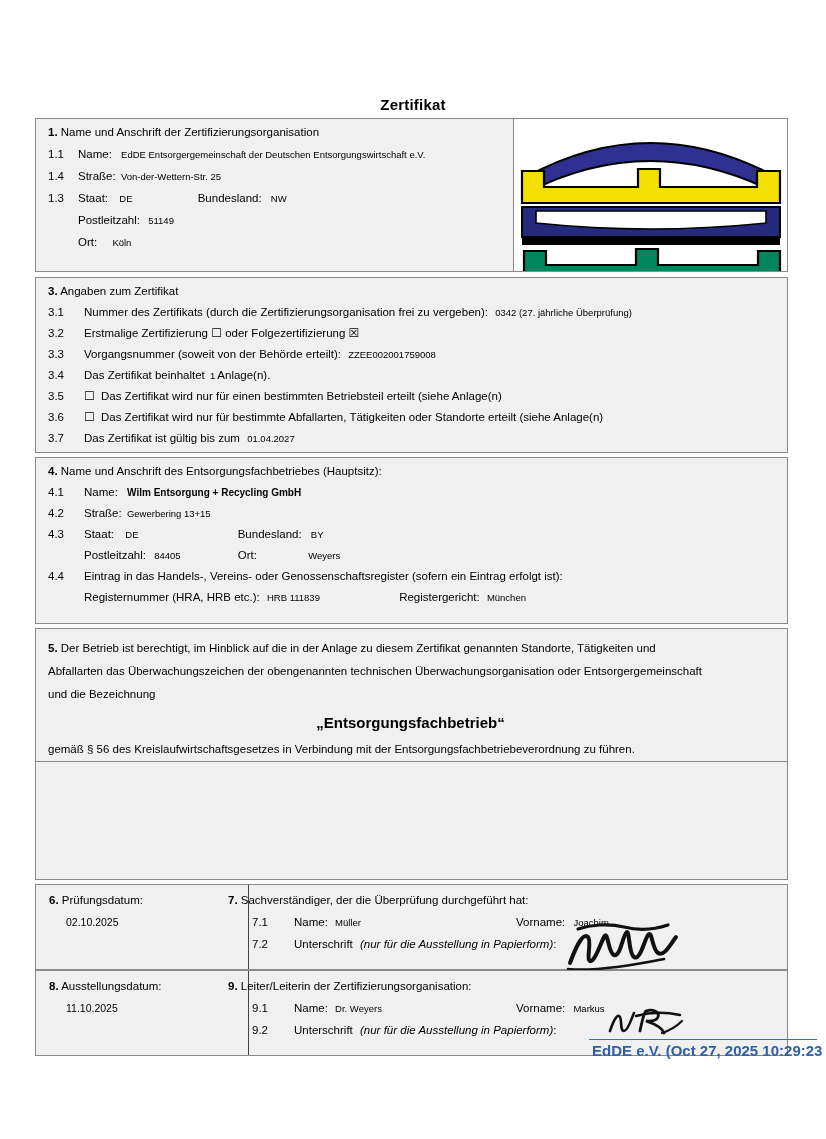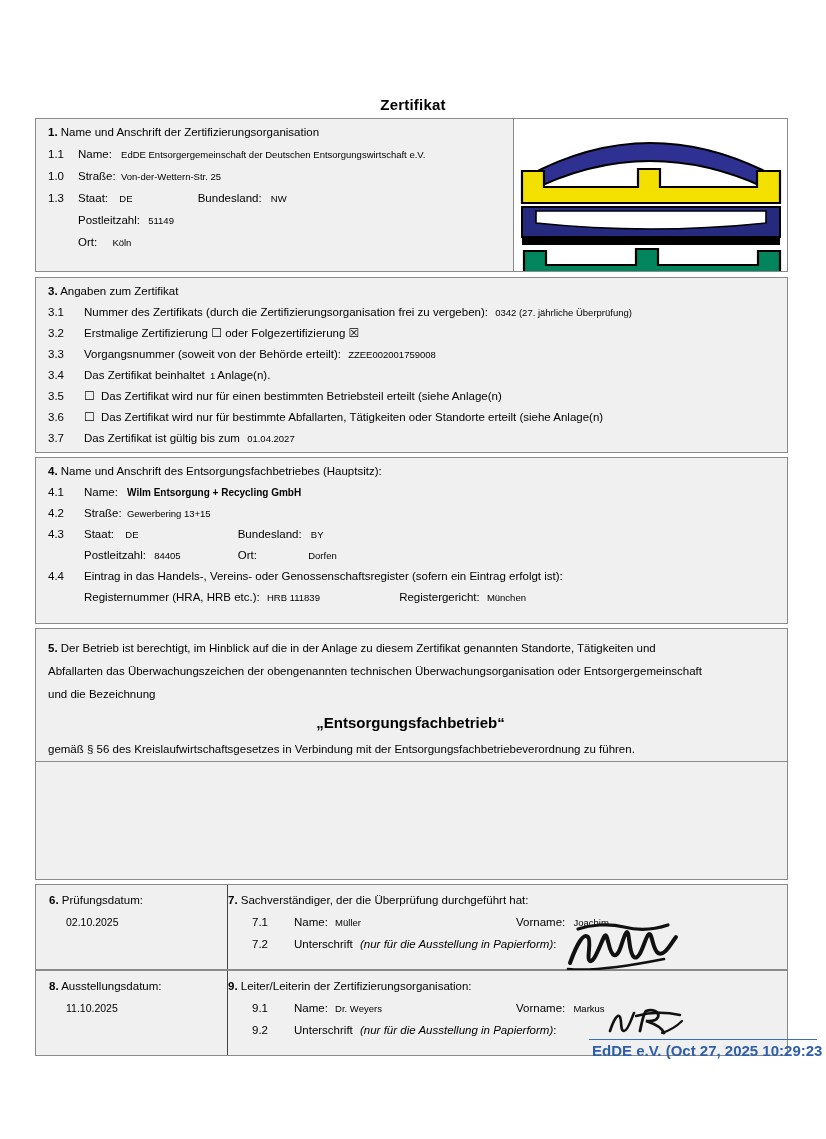--- a/index.html
+++ b/index.html
@@ -110,21 +110,21 @@
 
   
   #sec-empty { top: 761px; height: 119px; }
 
   
   #sec67 { top: 884px; height: 86px; }
   #sec89 { top: 970px; height: 86px; }
   .split-left {
     position: absolute;
     left: 0; top: 0;
-    width: 192px;
+    width: 213px;
     height: 100%;
     border-right: 1px solid #444444;
     box-sizing: border-box;
   }
   .split-right {
     position: absolute;
     left: 180px; top: 0;
     right: 0; height: 100%;
   }
   .split-left .l1 { position: absolute; left: 13px; top: 9px; font-size: 11.5px; }
@@ -174,21 +174,21 @@
     <div class="inner">
       <div id="sec1-text">
         <div class="row sec-head"><b>1.</b><span> Name und Anschrift der Zertifizierungsorganisation</span></div>
 
         <div class="row">
           <span class="num" style="width:30px">1.1</span><span class="lbl">Name:</span>
           <span class="val" style="margin-left:6px">EdDE Entsorgergemeinschaft der Deutschen Entsorgungswirtschaft e.V.</span>
         </div>
 
         <div class="row">
-          <span class="num" style="width:30px">1.0</span><span class="lbl">Straße:</span>
+          <span class="num" style="width:30px">1.4</span><span class="lbl">Straße:</span>
           <span class="val" style="margin-left:2px">Von-der-Wettern-Str.  25</span>
         </div>
 
         <div class="row">
           <span class="num" style="width:30px">1.3</span><span class="lbl">Staat:</span>
           <span class="val" style="margin-left:8px">DE</span>
           <span class="lbl" style="margin-left:62px">Bundesland:</span>
           <span class="val" style="margin-left:6px">NW</span>
         </div>
 
@@ -282,21 +282,21 @@
         <span class="num">4.3</span><span class="lbl">Staat:</span>
         <span class="val" style="margin-left:8px">DE</span>
         <span class="lbl" style="margin-left:96px">Bundesland:</span>
         <span class="val" style="margin-left:6px">BY</span>
       </div>
 
       <div class="row" style="margin-left:36px">
         <span class="lbl">Postleitzahl:</span>
         <span class="val" style="margin-left:5px">84405</span>
         <span class="lbl" style="margin-left:54px">Ort:</span>
-        <span class="val" style="margin-left:48px">Dorfen</span>
+        <span class="val" style="margin-left:48px">Weyers</span>
       </div>
 
       <div class="row">
         <span class="num">4.4</span><span class="lbl">Eintrag in das Handels-, Vereins- oder Genossenschaftsregister (sofern ein Eintrag erfolgt ist):</span>
       </div>
 
       <div class="row" style="margin-left:36px;margin-bottom:0">
         <span class="lbl">Registernummer (HRA, HRB etc.):</span>
         <span class="val" style="margin-left:4px">HRB 111839</span>
         <span class="lbl" style="margin-left:76px">Registergericht:</span>

